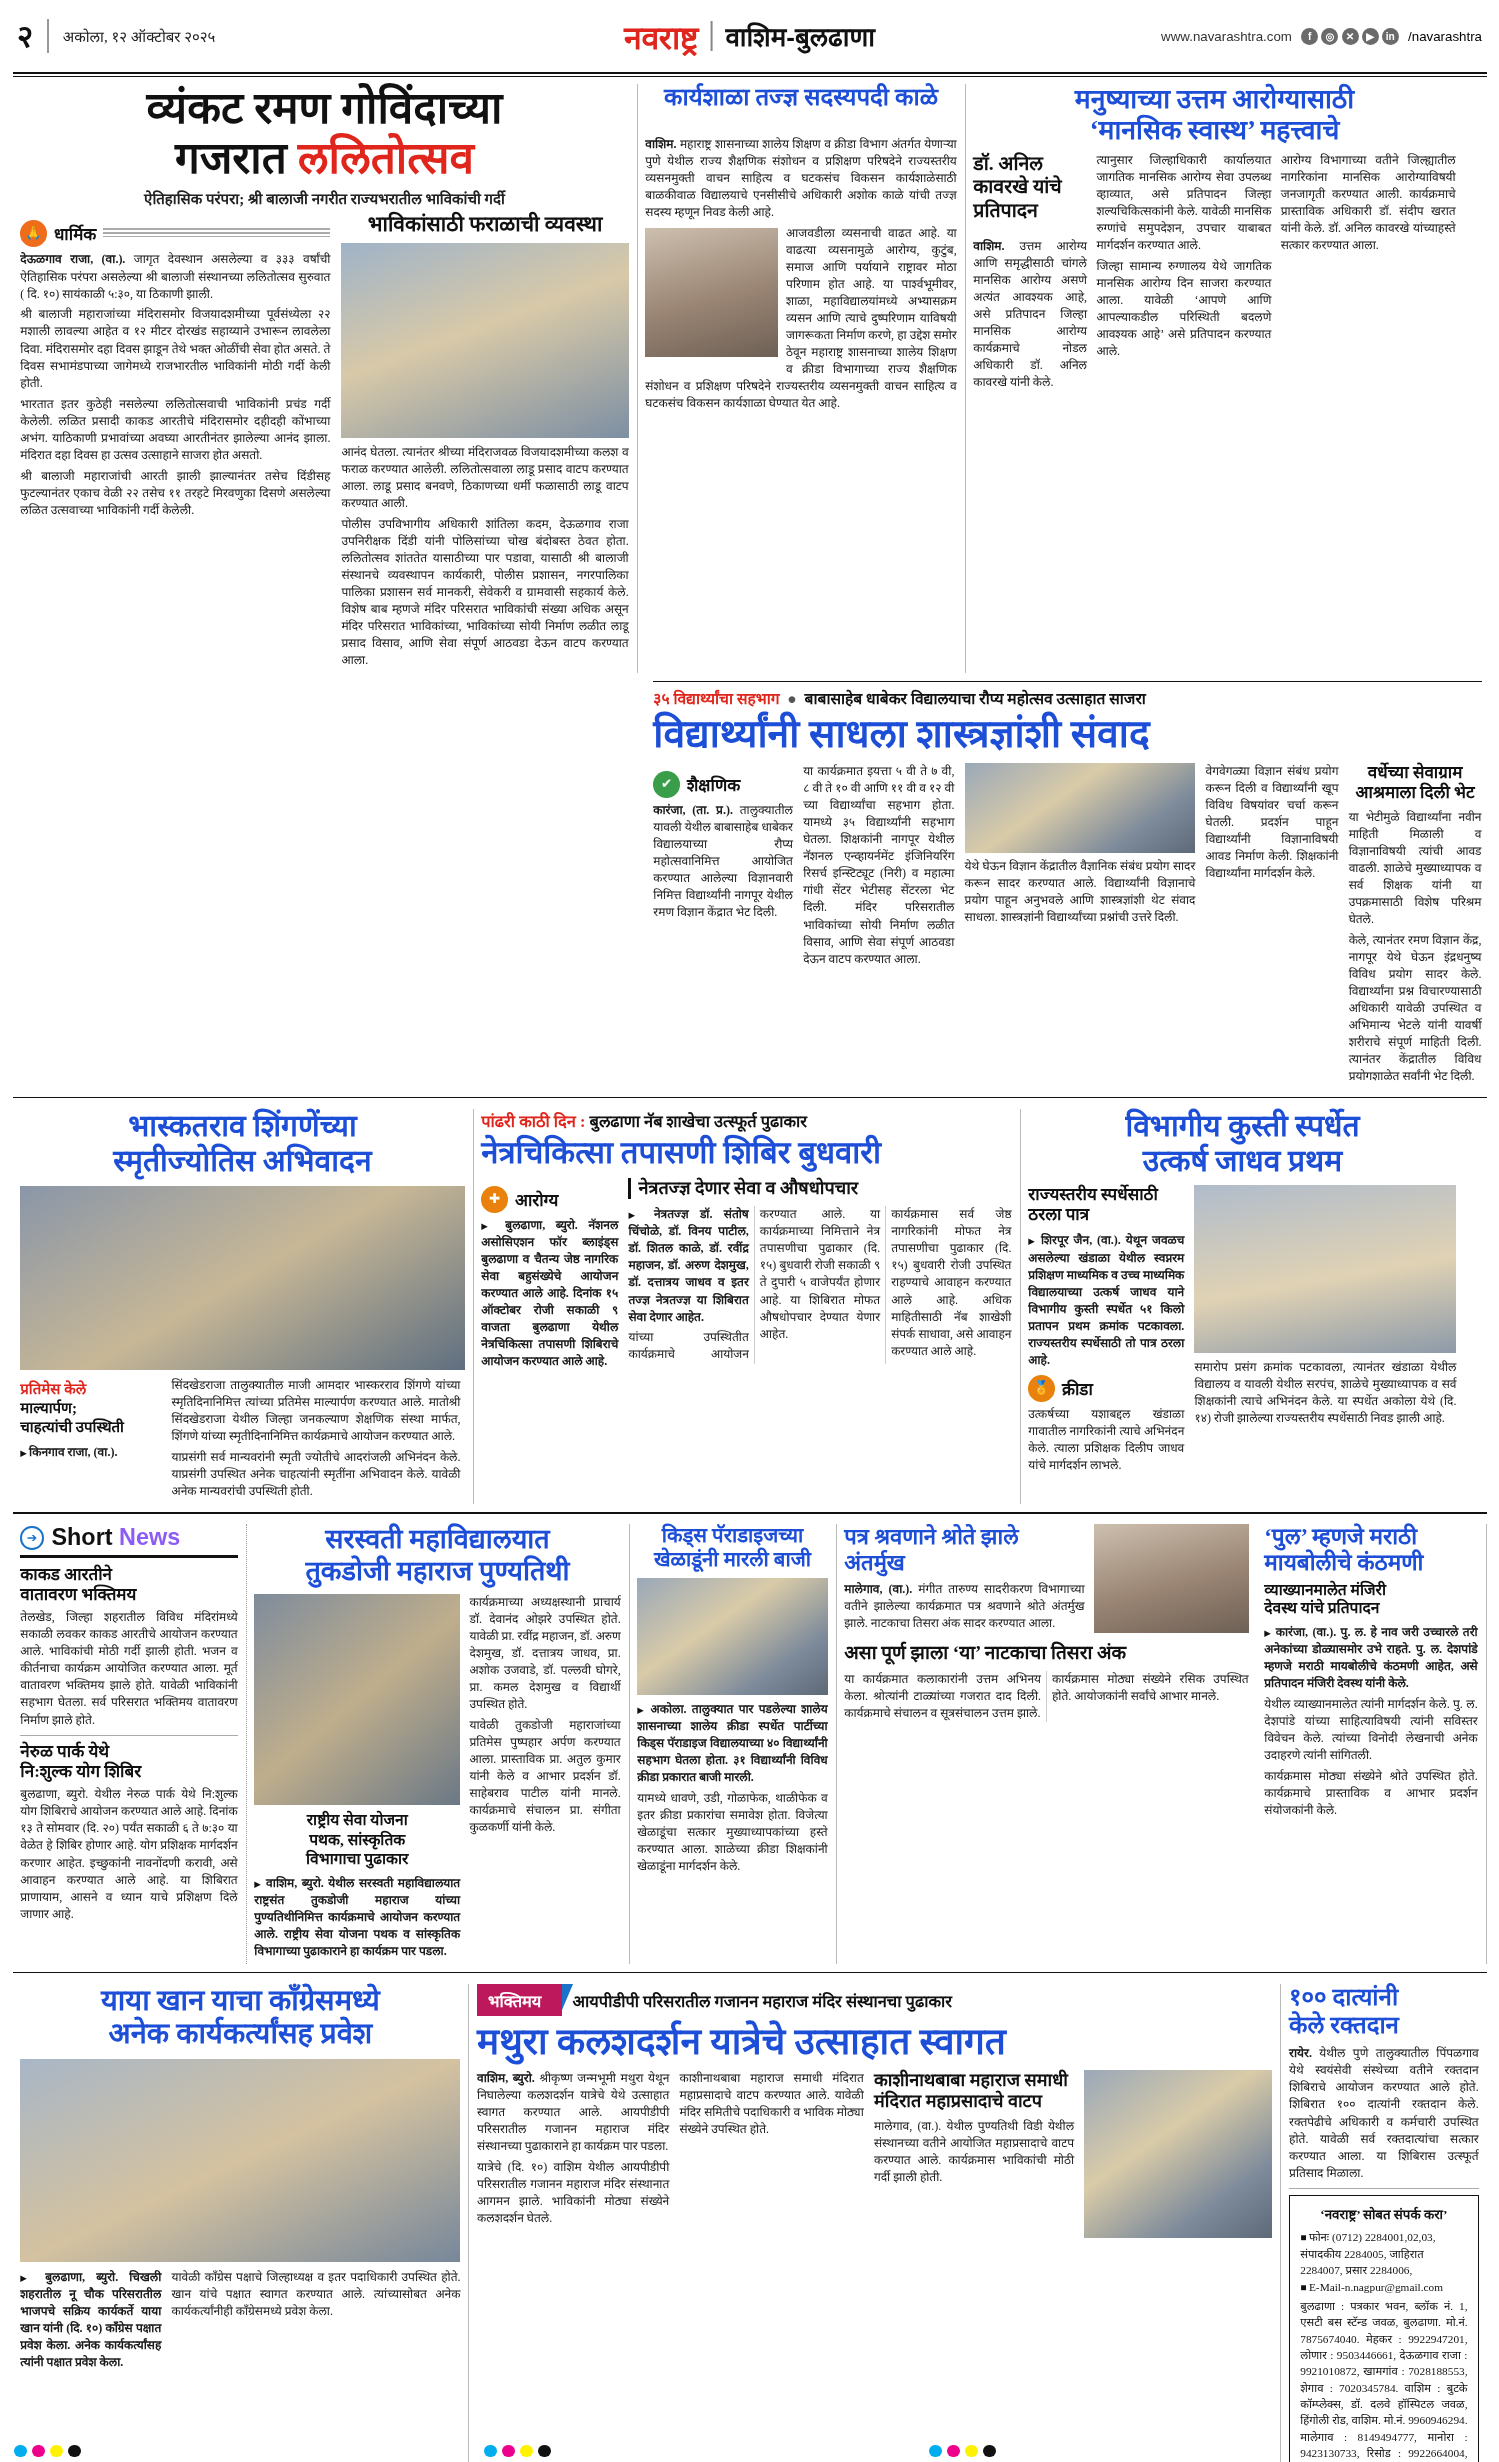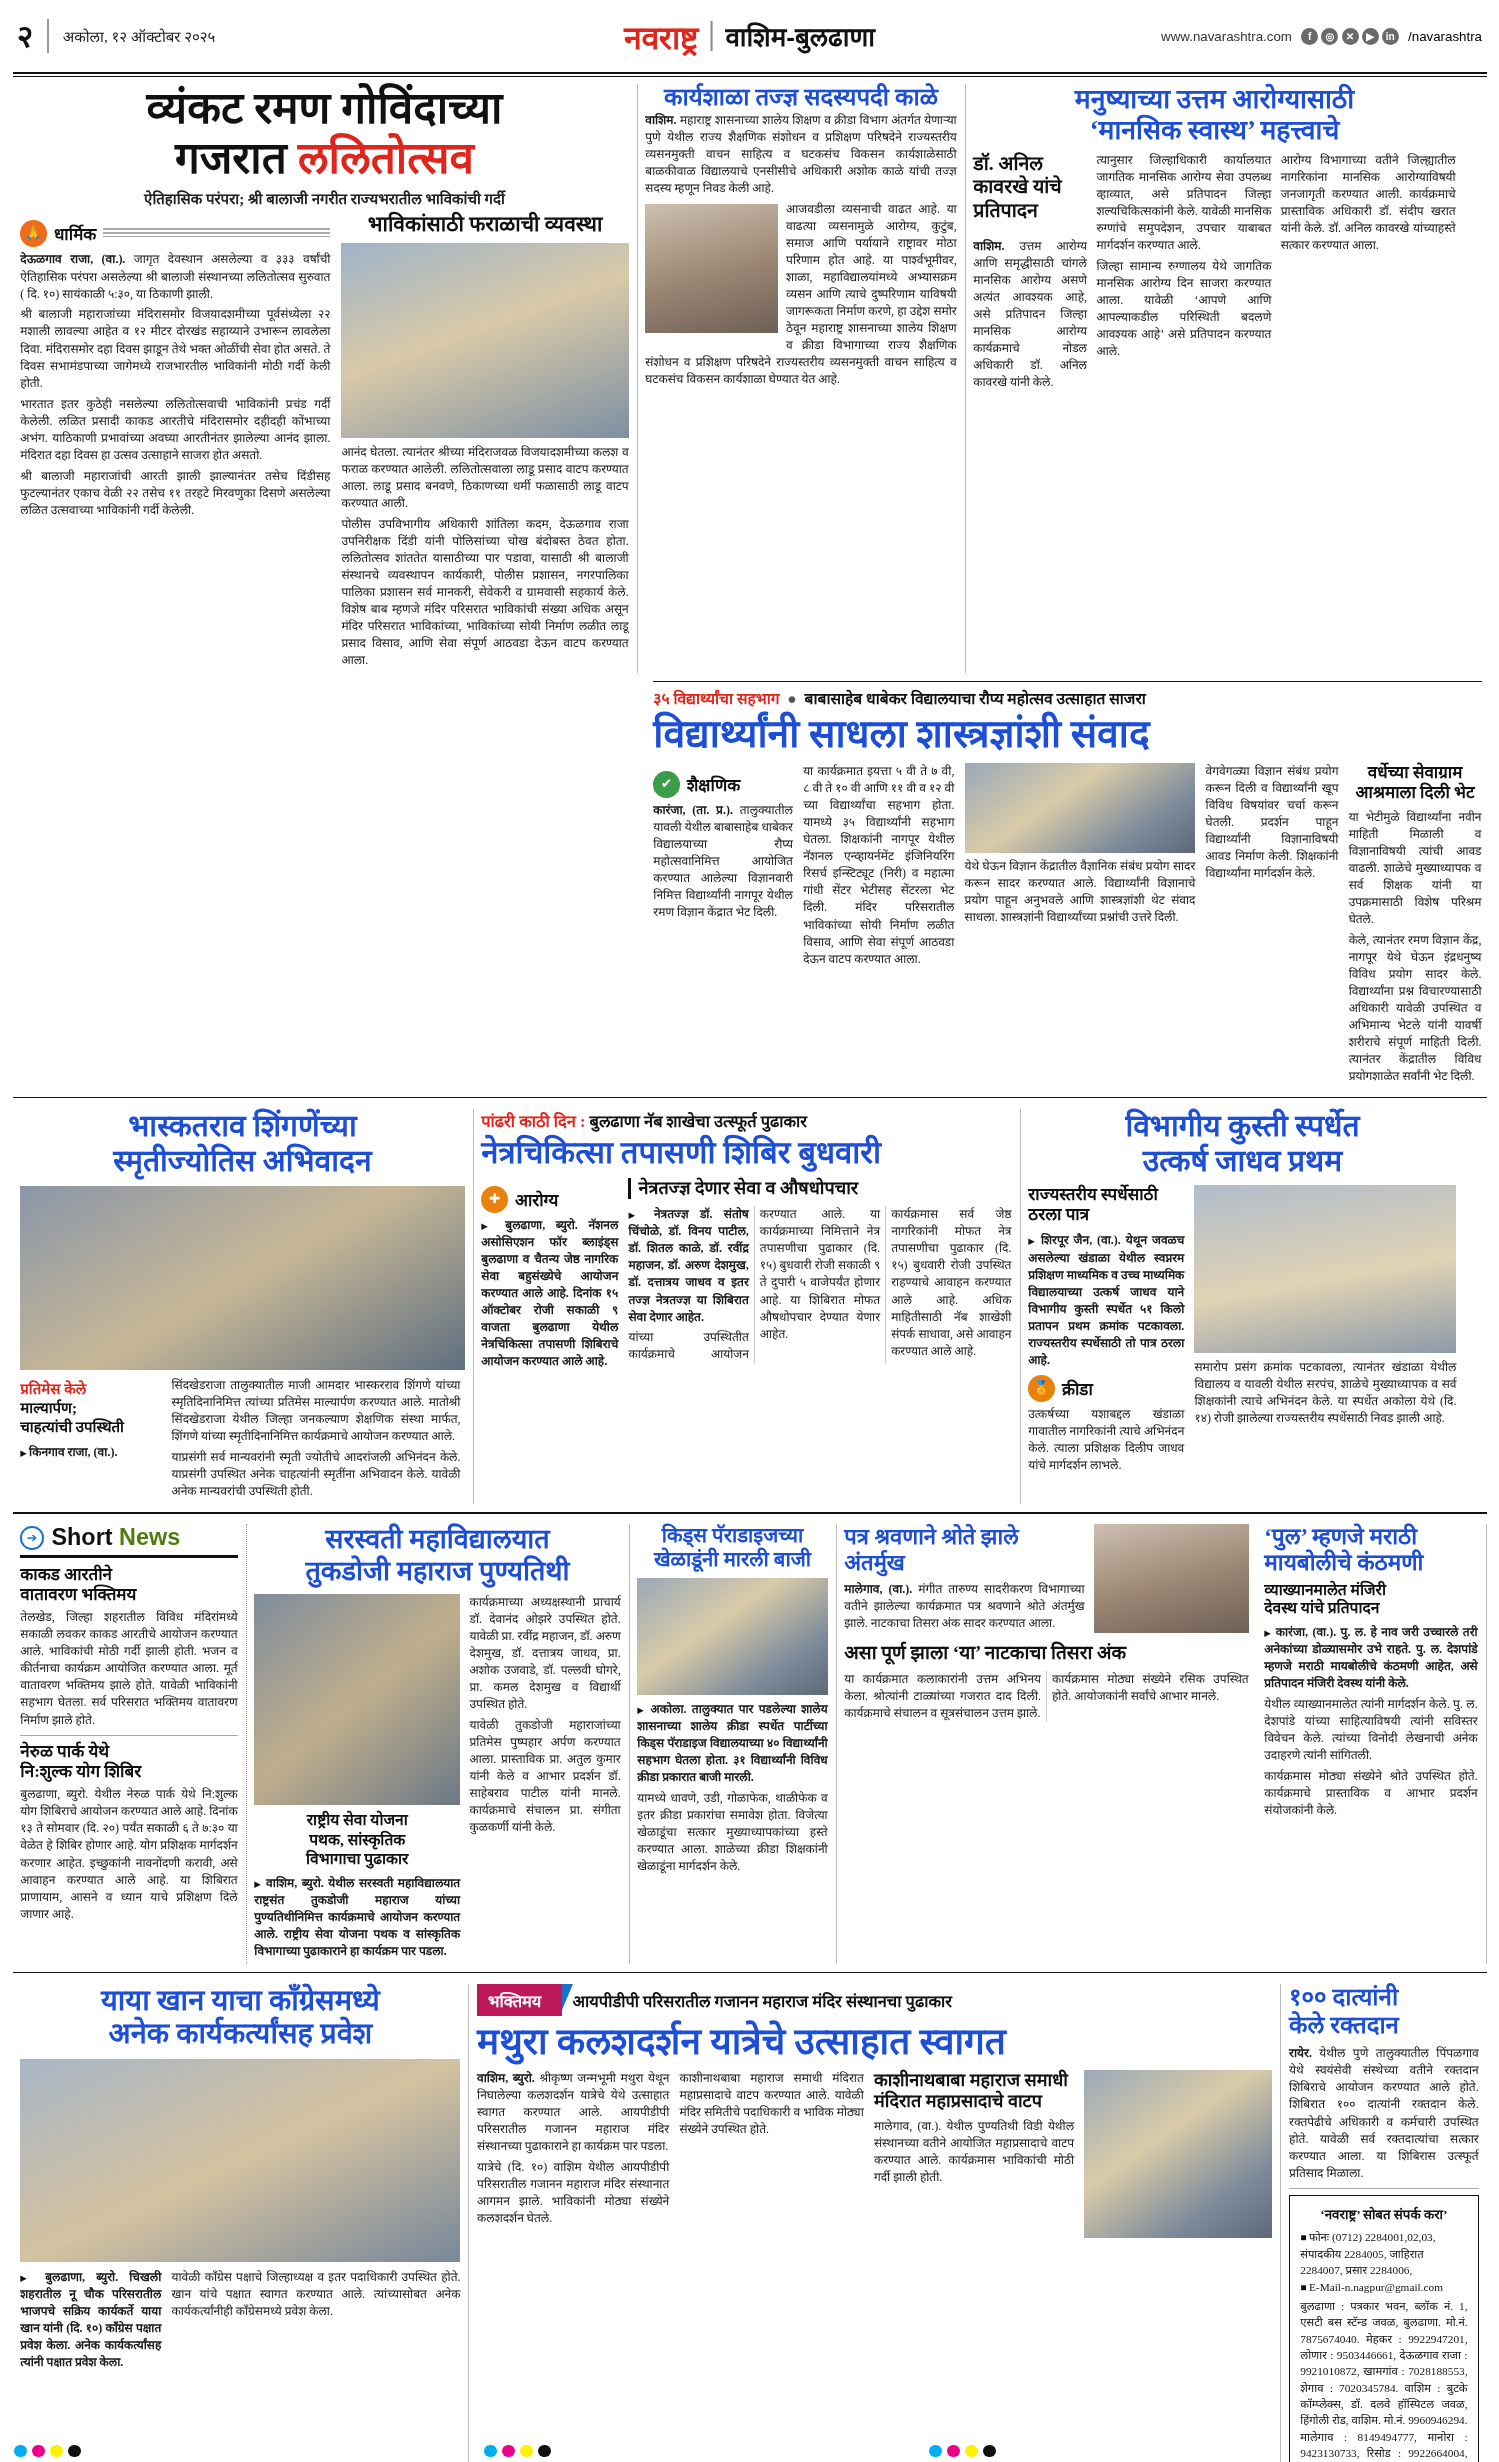--- a/index.html
+++ b/index.html
@@ -154,21 +154,21 @@
   .sn-head { display: flex; align-items: center; gap: 7.8px; }
   .sn-ico {
     width: 23.4px; height: 23.4px; border-radius: 50%;
     border: 2.3px solid #1a73c8; position: relative;
   }
   .sn-ico::after {
     content: "➔"; position: absolute; inset: 0; color: #1a73c8;
     font-size: 12.5px; display: flex; align-items: center; justify-content: center;
   }
   .sn-title { font-size: 23.4px; font-weight: 700; font-family: "Liberation Sans", sans-serif; }
-  .sn-title .g { color: #4d7c0f; }
+  .sn-title .g { color: #8b5cf6; }
   .sn-rule { height: 2.3px; background: #111; margin: 3.9px 0 7px; }
   .sn-item-h { font-size: 17px; font-weight: 700; line-height: 1.2; color: #111; margin-bottom: 3.9px; }
   .dotted-v { border-right: 1.6px dotted #999; }
 
   
   .contact {
     border: 1.6px solid #111; padding: 9.4px 10.2px; font-size: 11.3px; line-height: 1.45;
   }
   .contact-t { text-align: center; font-weight: 700; font-size: 13.3px; margin-bottom: 4.7px; }
   .sq::before { content: "■ "; font-size: 10.2px; }
@@ -242,21 +242,21 @@
               <p>आनंद घेतला. त्यानंतर श्रीच्या मंदिराजवळ विजयादशमीच्या कलश व फराळ करण्यात आलेली. ललितोत्सवाला लाडू प्रसाद वाटप करण्यात आला. लाडू प्रसाद बनवणे, ठिकाणच्या धर्मी फळासाठी लाडू वाटप करण्यात आली.</p>
               <p>पोलीस उपविभागीय अधिकारी शांतिला कदम, देऊळगाव राजा उपनिरीक्षक दिंडी यांनी पोलिसांच्या चोख बंदोबस्त ठेवत होता. ललितोत्सव शांततेत यासाठीच्या पार पडावा, यासाठी श्री बालाजी संस्थानचे व्यवस्थापन कार्यकारी, पोलीस प्रशासन, नगरपालिका पालिका प्रशासन सर्व मानकरी, सेवेकरी व ग्रामवासी सहकार्य केले. विशेष बाब म्हणजे मंदिर परिसरात भाविकांची संख्या अधिक असून मंदिर परिसरात भाविकांच्या, भाविकांच्या सोयी निर्माण लळीत लाडू प्रसाद विसाव, आणि सेवा संपूर्ण आठवडा देऊन वाटप करण्यात आला.</p>
               <p></p>
             </div>
           </div>
         </div>
       </div>
 
       <div class="col vline" style="width:328px;">
         <h2 class="hl2" style="font-size:24px;">कार्यशाळा तज्ज्ञ सदस्यपदी काळे</h2>
-        <div class="body" style="margin-top:0;">
+        <div class="body" style="margin-top:24px;">
           <p><span class="dateline">वाशिम.</span>
              <span>महाराष्ट्र शासनाच्या शालेय शिक्षण व क्रीडा विभाग अंतर्गत येणाऱ्या पुणे येथील राज्य शैक्षणिक संशोधन व प्रशिक्षण परिषदेने राज्यस्तरीय व्यसनमुक्ती वाचन साहित्य व घटकसंच विकसन कार्यशाळेसाठी बाळकीवाळ विद्यालयाचे एनसीसीचे अधिकारी अशोक काळे यांची तज्ज्ञ सदस्य म्हणून निवड केली आहे.</span></p>
         </div>
         <div class="ph face" style="width:133px; height:129px; float:left; margin:3.1px 7.8px 4.7px 0;"></div>
         <div class="body">
           <p>आजवडीला व्यसनाची वाढत आहे. या वाढत्या व्यसनामुळे आरोग्य, कुटुंब, समाज आणि पर्यायाने राष्ट्रावर मोठा परिणाम होत आहे. या पार्श्वभूमीवर, शाळा, महाविद्यालयांमध्ये अभ्यासक्रम व्यसन आणि त्याचे दुष्परिणाम याविषयी जागरूकता निर्माण करणे, हा उद्देश समोर ठेवून महाराष्ट्र शासनाच्या शालेय शिक्षण व क्रीडा विभागाच्या राज्य शैक्षणिक संशोधन व प्रशिक्षण परिषदेने राज्यस्तरीय व्यसनमुक्ती वाचन साहित्य व घटकसंच विकसन कार्यशाळा घेण्यात येत आहे.</p>
         </div>
       </div>
 
       <div class="col" style="width:498px;">

